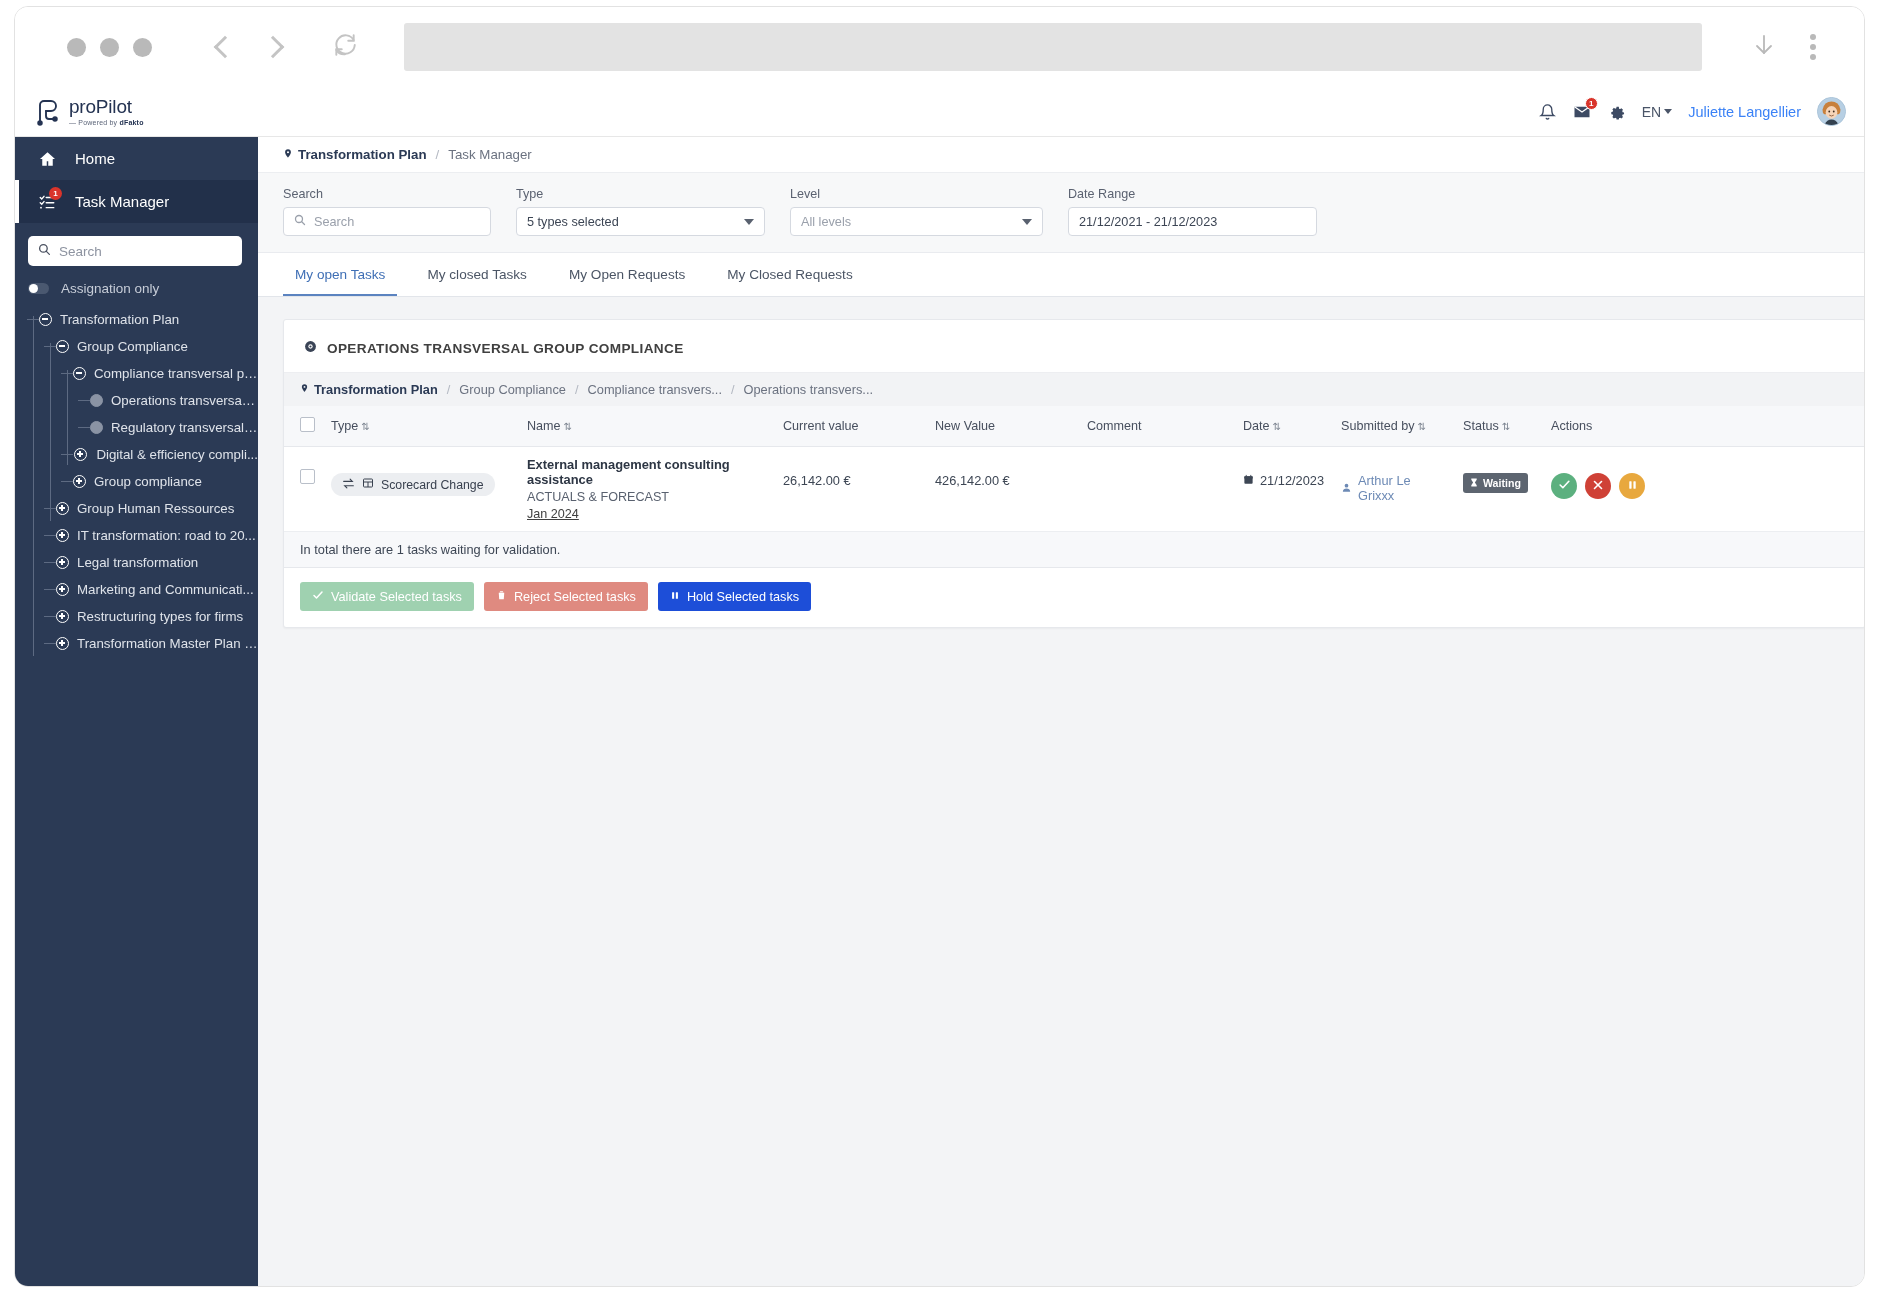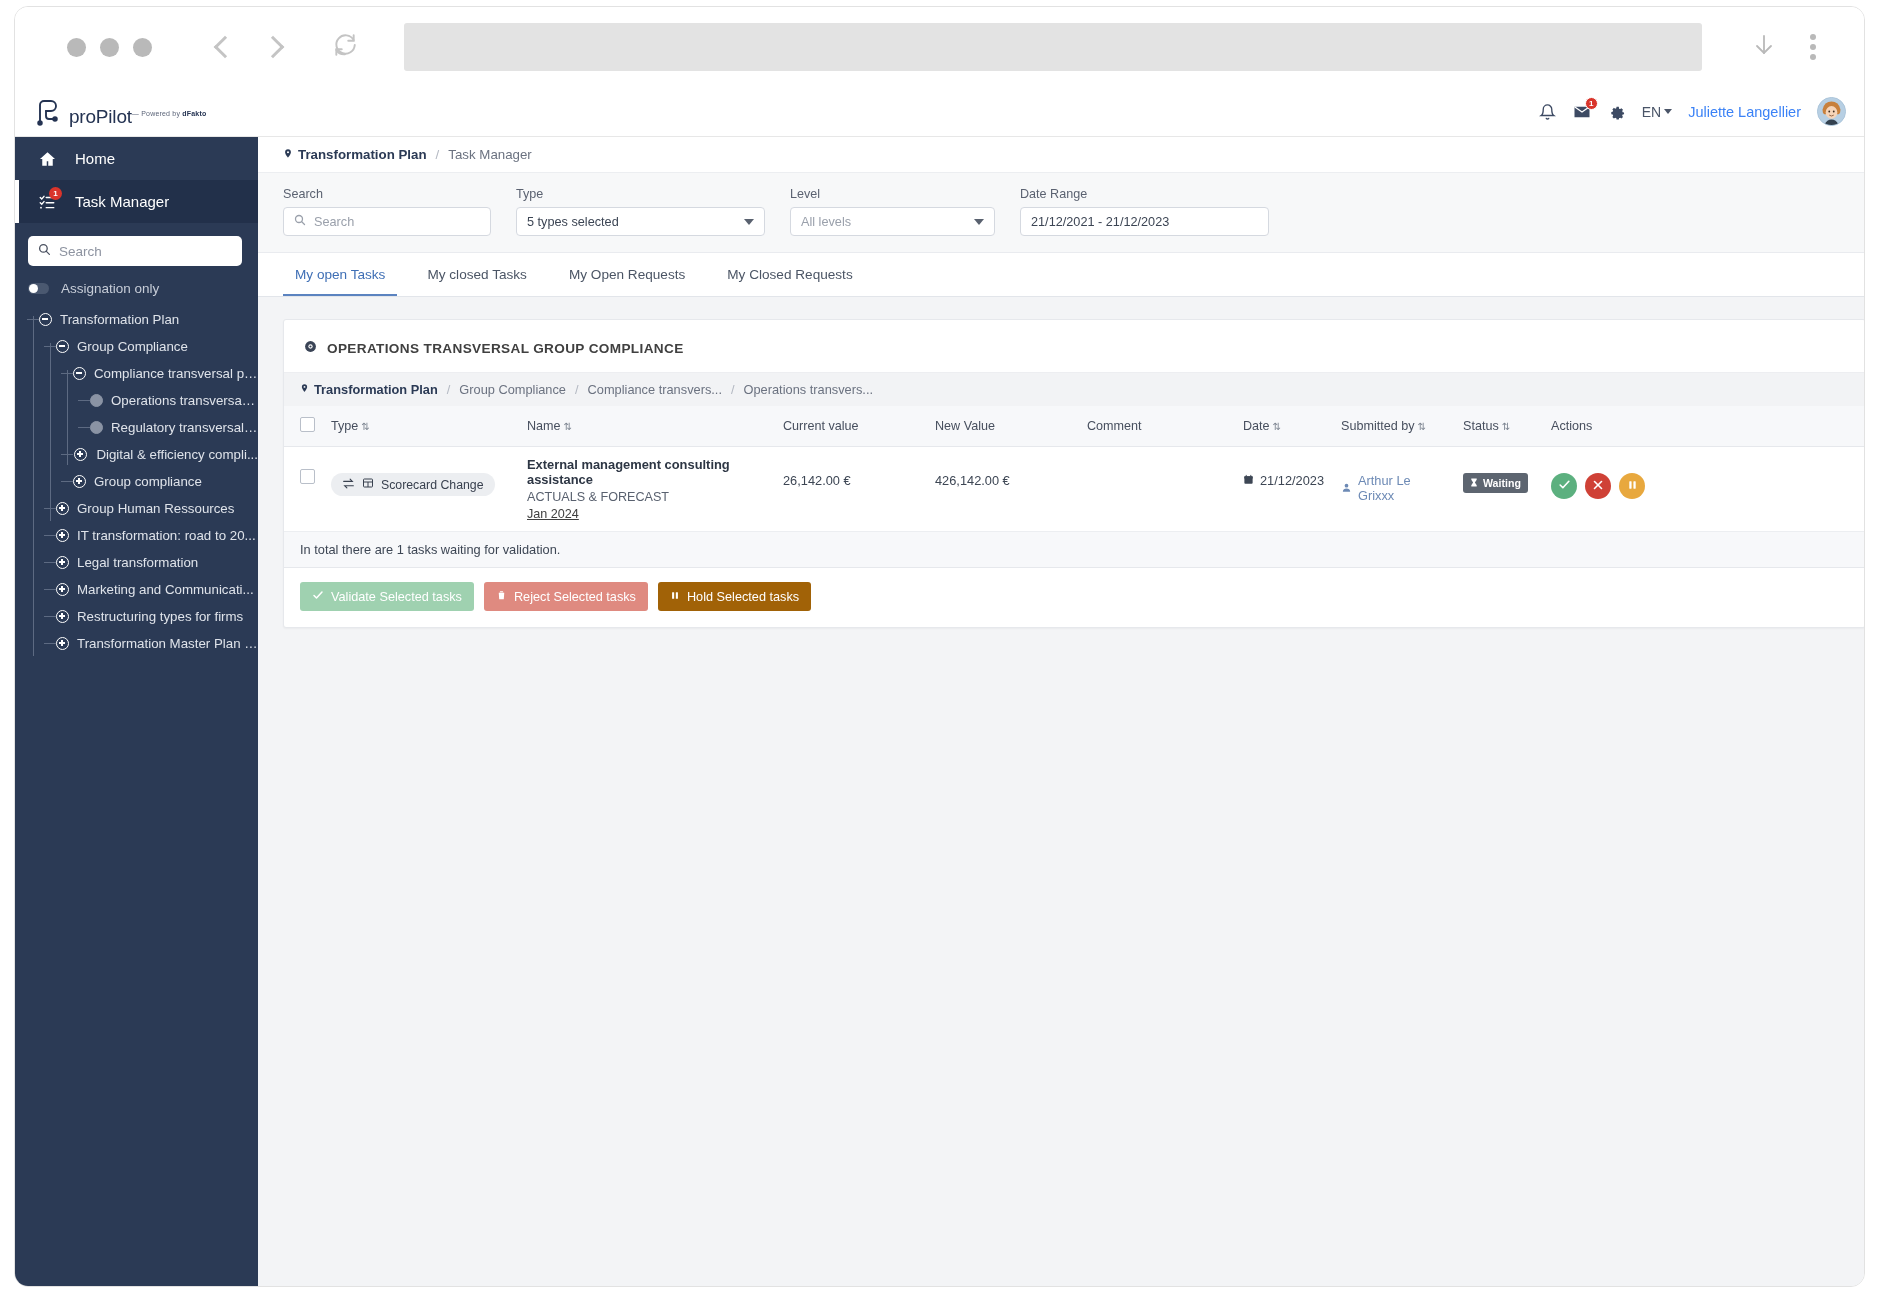--- a/index.html
+++ b/index.html
@@ -52,21 +52,21 @@
 
   
   .app-header {
     height: 50px; background: #ffffff;
     border-bottom: 1px solid #e7e7e7;
     display: flex; align-items: center; justify-content: space-between;
     padding: 0 18px 0 20px;
   }
   .logo { display: flex; align-items: flex-end; gap: 8px; }
   .logo-mark { width: 26px; height: 28px; }
-  .logo-txt { display: flex; flex-direction: row; line-height: 1; }
+  .logo-txt { display: flex; flex-direction: column; line-height: 1; }
   .logo-name { font-size: 19px; color: #243352; font-weight: 400; letter-spacing: -0.2px;}
   .logo-sub { font-size: 7px; color: #5b6478; margin-top: 3px; letter-spacing: .2px;}
   .logo-sub b { color: #243352; }
 
   .header-right { display: flex; align-items: center; gap: 16px; }
   .hdr-icon { color: #3d4a63; position: relative; display: flex; align-items: center; cursor: pointer; }
   .badge-dot {
     position: absolute; top: -6px; right: -6px;
     background: #d9342b; color: #fff; font-size: 8px;
     min-width: 13px; height: 13px; border-radius: 7px;
@@ -173,21 +173,21 @@
   }
   .fgroup { display: flex; flex-direction: column; gap: 6px; }
   .flabel { font-size: 12.6px; color: #5b6271; }
   .finput {
     height: 29px; background: #fff; border: 1px solid #d5d9e0; border-radius: 4px;
     display: flex; align-items: center; padding: 0 10px; gap: 8px;
     font-size: 12.7px; color: #3c4554;
   }
   .finput.search { width: 208px; }
   .finput.type { width: 249px; justify-content: space-between; }
-  .finput.level { width: 205px; justify-content: space-between; }
+  .finput.level { width: 253px; justify-content: space-between; }
   .finput.date { width: 249px; }
   .ph { color: #9aa0ab; }
   .sel-caret { width: 0; height: 0; border-left: 5px solid transparent; border-right: 5px solid transparent; border-top: 6px solid #59616f; }
 
   .tabs {
     background: #fff; display: flex; gap: 6px; padding: 0 25px;
     border-bottom: 1px solid #e2e5ea;
     align-items: flex-end;
   }
   .tab {
@@ -259,21 +259,21 @@
     border-bottom: 1px solid #e6e8ec;
   }
   .bulk { display: flex; gap: 10px; padding: 14px 16px 16px 16px; }
   .bbtn {
     border: none; border-radius: 3px; padding: 7px 12px; font-size: 12.7px;
     color: #fff; display: flex; align-items: center; gap: 7px; cursor: pointer;
     font-family: "Liberation Sans", sans-serif;
   }
   .bbtn.validate { background: #9fd1b0; }
   .bbtn.reject { background: #df8a80; }
-  .bbtn.hold { background: #a16207; }
+  .bbtn.hold { background: #1d4ed8; }
 </style>
 </head>
 <body>
 
 <div class="browser">
 
   <div class="chrome-bar">
     <div class="dots">
       <span class="dot"></span>
       <span class="dot"></span>

